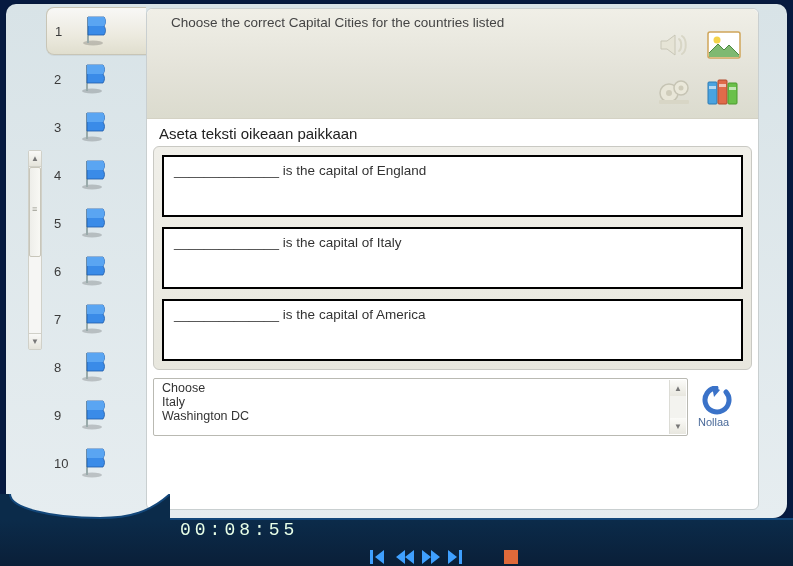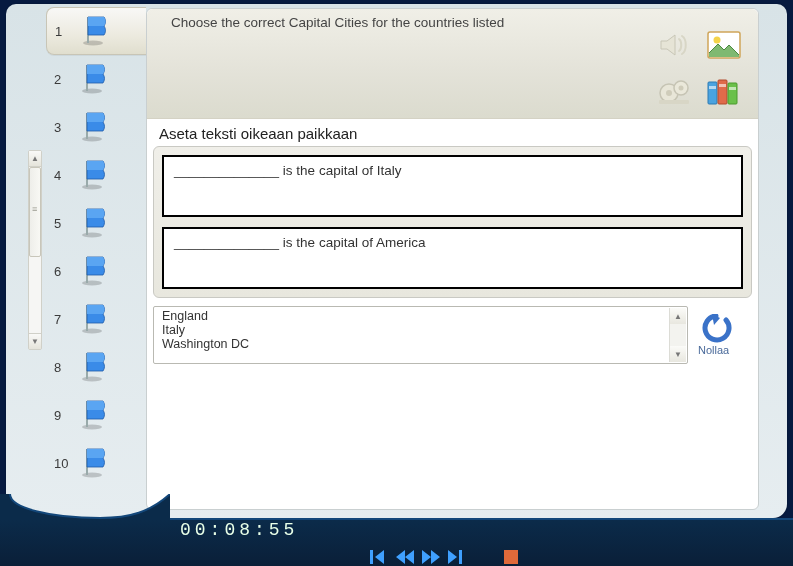--- a/index.html
+++ b/index.html
@@ -300,27 +300,28 @@
                 <rect x="13" y="8" width="7" height="3" fill="#fff" opacity="0.6"></rect>
                 <rect x="23" y="11" width="7" height="3" fill="#fff" opacity="0.6"></rect>
               </svg>
           </div>
         </div>
       </div>
 
       <div class="instruction">Aseta teksti oikeaan paikkaan</div>
 
       <div class="q-body" id="q-body">
+          <div class="q-row">______________ is the capital of England</div>
           <div class="q-row">______________ is the capital of Italy</div>
           <div class="q-row">______________ is the capital of America</div>
         </div>
 
       <div class="opt-row">
         <div class="opt-list" id="opt-list">
-          <div class="opt">England</div>
+          <div class="opt">Choose</div>
             <div class="opt">Italy</div>
             <div class="opt">Washington DC</div>
             <div class="opt-scroll">
             <div class="a">▲</div>
             <div class="mid"></div>
             <div class="a">▼</div>
           </div>
         </div>
         <div class="reset-box">
           <svg width="36" height="30" viewBox="0 0 36 30">

